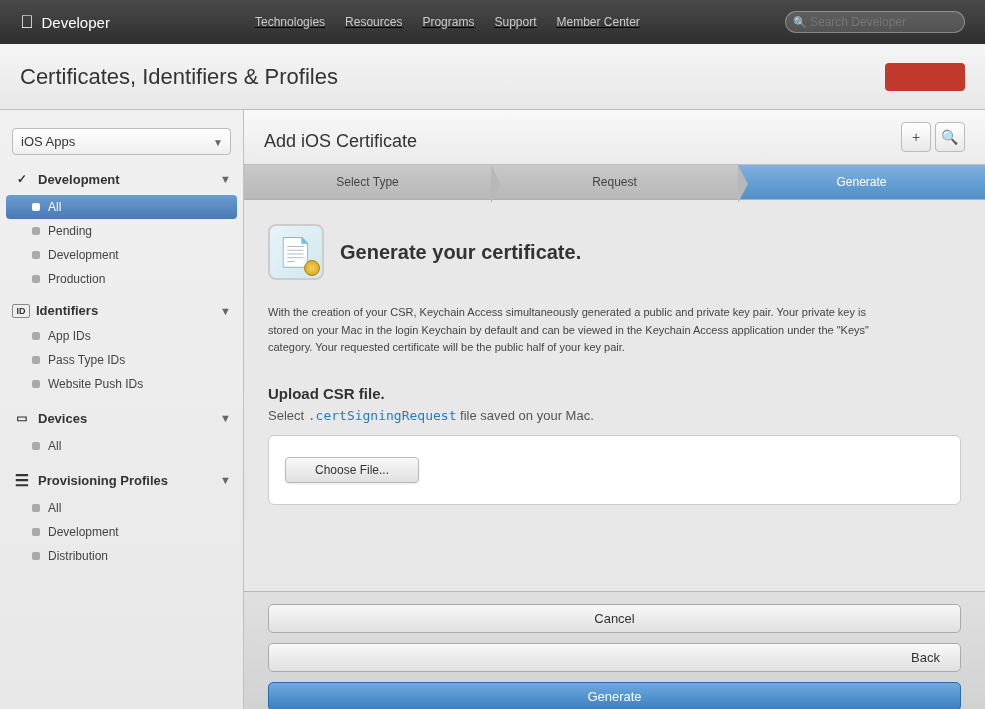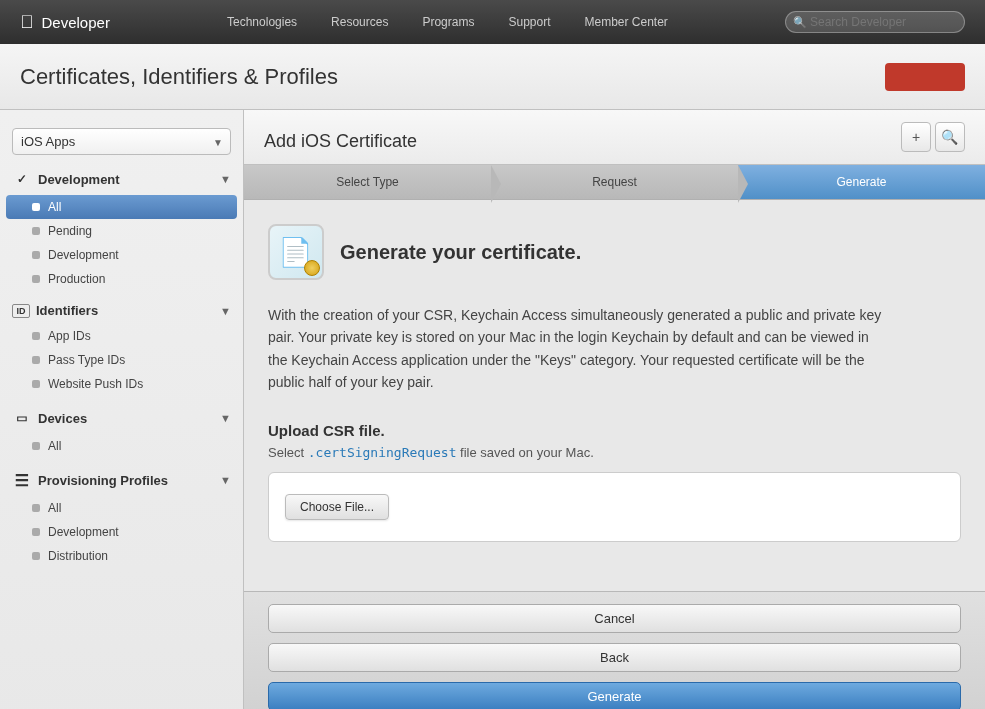--- a/index.html
+++ b/index.html
@@ -21,23 +21,24 @@
       color: white;
       font-size: 15px;
       font-weight: 500;
     }
     .apple-logo {
       font-size: 18px;
       color: white;
     }
     .top-nav-links {
       display: flex;
-      gap: 34px;
+      gap: 20px;
       flex: 1;
       justify-content: center;
+      text-decoration: underline;
     }
     .top-nav-link {
       color: #ccc;
       text-decoration: none;
       font-size: 12px;
     }
     .search-box {
       background: rgba(255,255,255,0.15);
       border: 1px solid rgba(255,255,255,0.3);
       border-radius: 12px;
@@ -306,21 +307,21 @@
       border-radius: 50%;
       border: 1px solid #b08000;
     }
     .cert-title {
       font-size: 20px;
       font-weight: 700;
       color: #333;
     }
 
     .cert-description {
-      font-size: 14px;
+      font-size: 11px;
       color: #444;
       line-height: 1.6;
       margin-bottom: 28px;
       max-width: 620px;
       margin-top: 16px;
     }
 
     .upload-section {}
     .upload-title {
       font-size: 15px;
@@ -343,21 +344,21 @@
       background: white;
       padding: 20px 16px;
       min-height: 70px;
       display: flex;
       align-items: center;
     }
     .choose-file-btn {
       background: linear-gradient(to bottom, #f8f8f8, #e0e0e0);
       border: 1px solid #bbb;
       border-radius: 4px;
-      padding: 5px 14px;
+      padding: 5px 29px;
       font-size: 12px;
       color: #333;
       cursor: pointer;
       box-shadow: 0 1px 2px rgba(0,0,0,0.1);
     }
 
     
     .content-footer {
       background: linear-gradient(to bottom, #e0e0e0, #d0d0d0);
       border-top: 1px solid #b8b8b8;
@@ -374,20 +375,21 @@
       cursor: pointer;
       border: 1px solid #aaa;
     }
     .footer-btn-cancel {
       background: linear-gradient(to bottom, #f8f8f8, #e0e0e0);
       color: #333;
     }
     .footer-btn-back {
       background: linear-gradient(to bottom, #f8f8f8, #e0e0e0);
       color: #333;
+      text-align: right;
     }
     .footer-btn-generate {
       background: linear-gradient(to bottom, #6eaadf, #3a7ec0);
       color: white;
       border-color: #2a6aaa;
       font-weight: 500;
     }
   </style>
 </head>
 <body>

